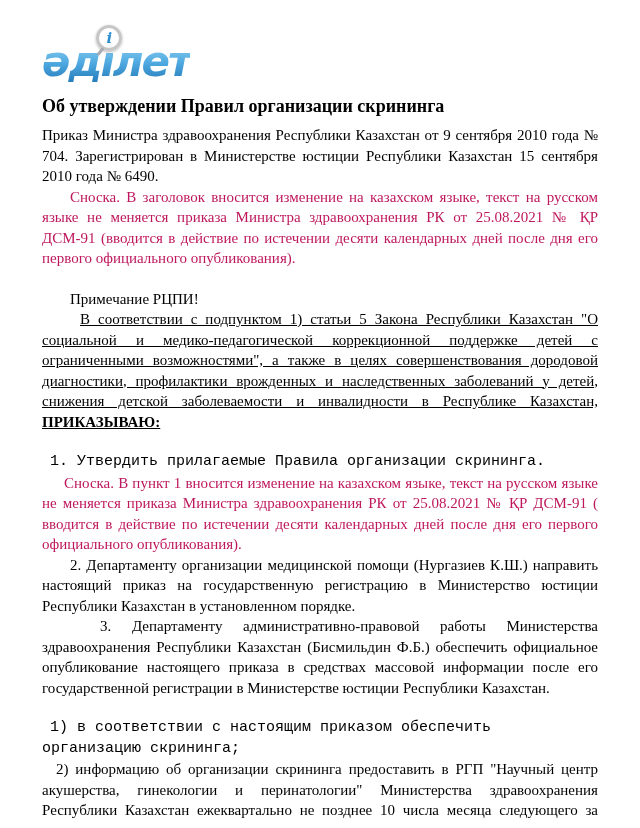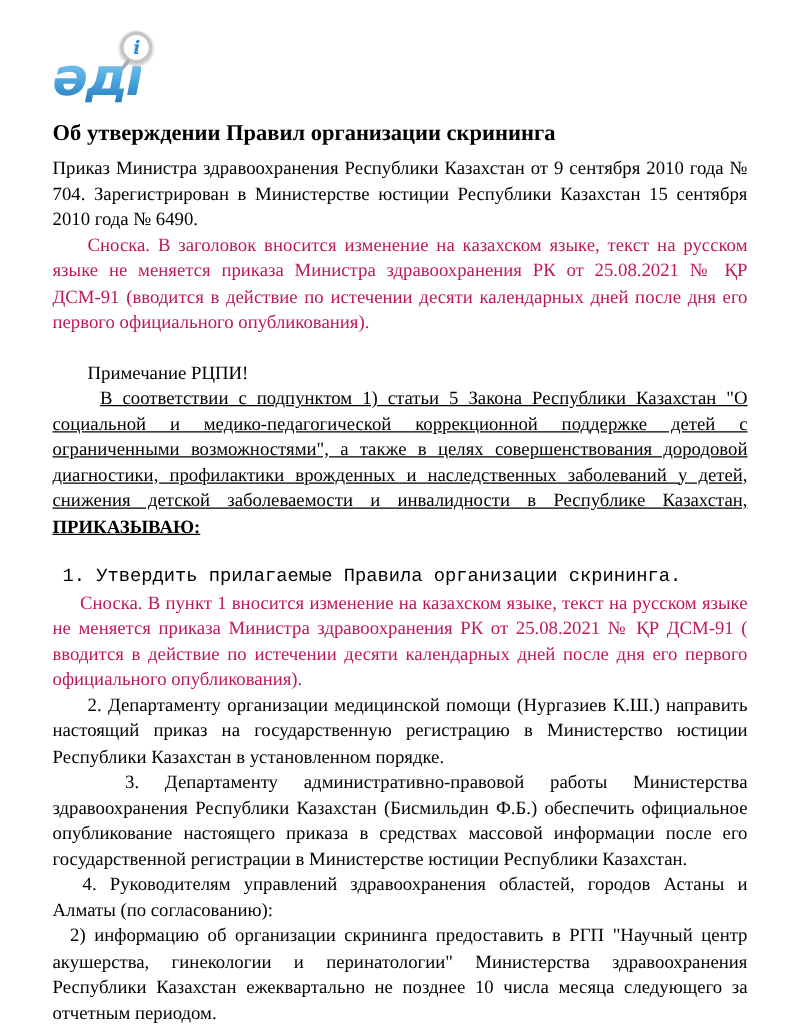--- a/index.html
+++ b/index.html
@@ -112,38 +112,39 @@
 <body>
 
 <div class="page">
 
   <div class="logo">
     <span class="lg">әд</span>
     <span class="lg i-wrap"><span>і</span><span class="magnifier">
           <span class="mag-letter">i</span>
           <span class="mag-handle"></span>
         </span></span>
+    <span class="lg">лет</span>
   </div>
 
   <h1 class="doc-title">Об утверждении Правил организации скрининга</h1>
 
   <p class="par">Приказ Министра здравоохранения Республики Казахстан от 9 сентября 2010 года № 704. Зарегистрирован в Министерстве юстиции Республики Казахстан 15 сентября 2010 года № 6490.</p>
 
   <p class="par red ind28">Сноска. В заголовок вносится изменение на казахском языке, текст на русском языке не меняется приказа Министра здравоохранения РК от 25.08.2021 № ҚР ДСМ-91 (вводится в действие по истечении десяти календарных дней после дня его первого официального опубликования).</p>
 
   <p class="par left ind28">Примечание РЦПИ!</p>
 
   <p class="par ind38"><span>В соответствии с подпунктом 1) статьи 5 Закона Республики Казахстан "О социальной и медико-педагогической коррекционной поддержке детей с ограниченными возможностями", а также в целях совершенствования дородовой диагностики, профилактики врожденных и наследственных заболеваний у детей, снижения детской заболеваемости и инвалидности в Республике Казахстан, </span><span class="bold">ПРИКАЗЫВАЮ:</span></p>
 
   <p class="par left ind8">1. Утвердить прилагаемые Правила организации скрининга.</p>
 
   <p class="par red ind22">Сноска. В пункт 1 вносится изменение на казахском языке, текст на русском языке не меняется приказа Министра здравоохранения РК от 25.08.2021 № ҚР ДСМ-91 ( вводится в действие по истечении десяти календарных дней после дня его первого официального опубликования).</p>
 
   <p class="par ind28">2. Департаменту организации медицинской помощи (Нургазиев К.Ш.) направить настоящий приказ на государственную регистрацию в Министерство юстиции Республики Казахстан в установленном порядке.</p>
 
   <p class="par ind58">3. Департаменту административно-правовой работы Министерства здравоохранения Республики Казахстан (Бисмильдин Ф.Б.) обеспечить официальное опубликование настоящего приказа в средствах массовой информации после его государственной регистрации в Министерстве юстиции Республики Казахстан.</p>
 
-  <p class="par ind24">4. Руководителям управлений здравоохранения областей, городов Астаны и Алматы (по согласованию):</p>
 
+  <p class="par left ind8">1) в соответствии с настоящим приказом обеспечить организацию скрининга;</p>
 
   <p class="par ind14">2) информацию об организации скрининга предоставить в РГП "Научный центр акушерства, гинекологии и перинатологии" Министерства здравоохранения Республики Казахстан ежеквартально не позднее 10 числа месяца следующего за отчетным периодом.</p>
 
 </div>
 
 </body></html>

